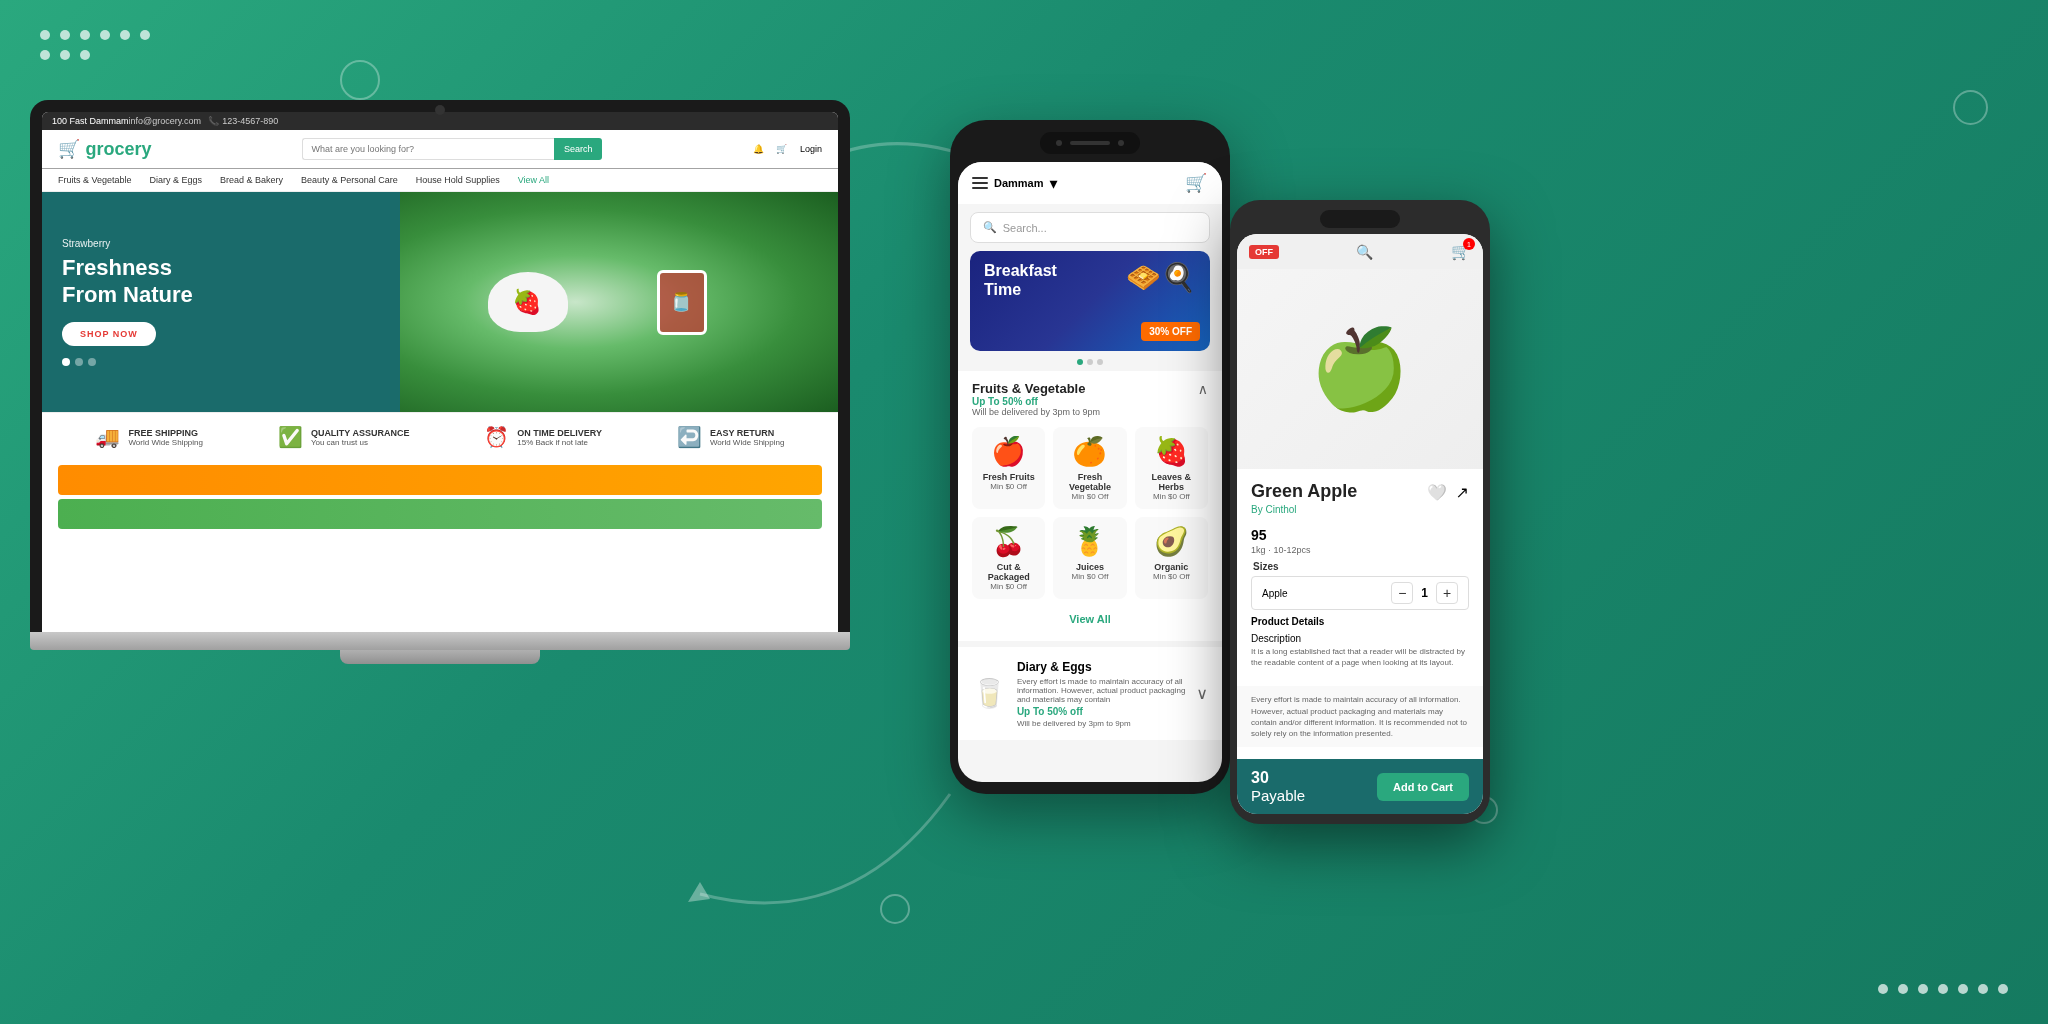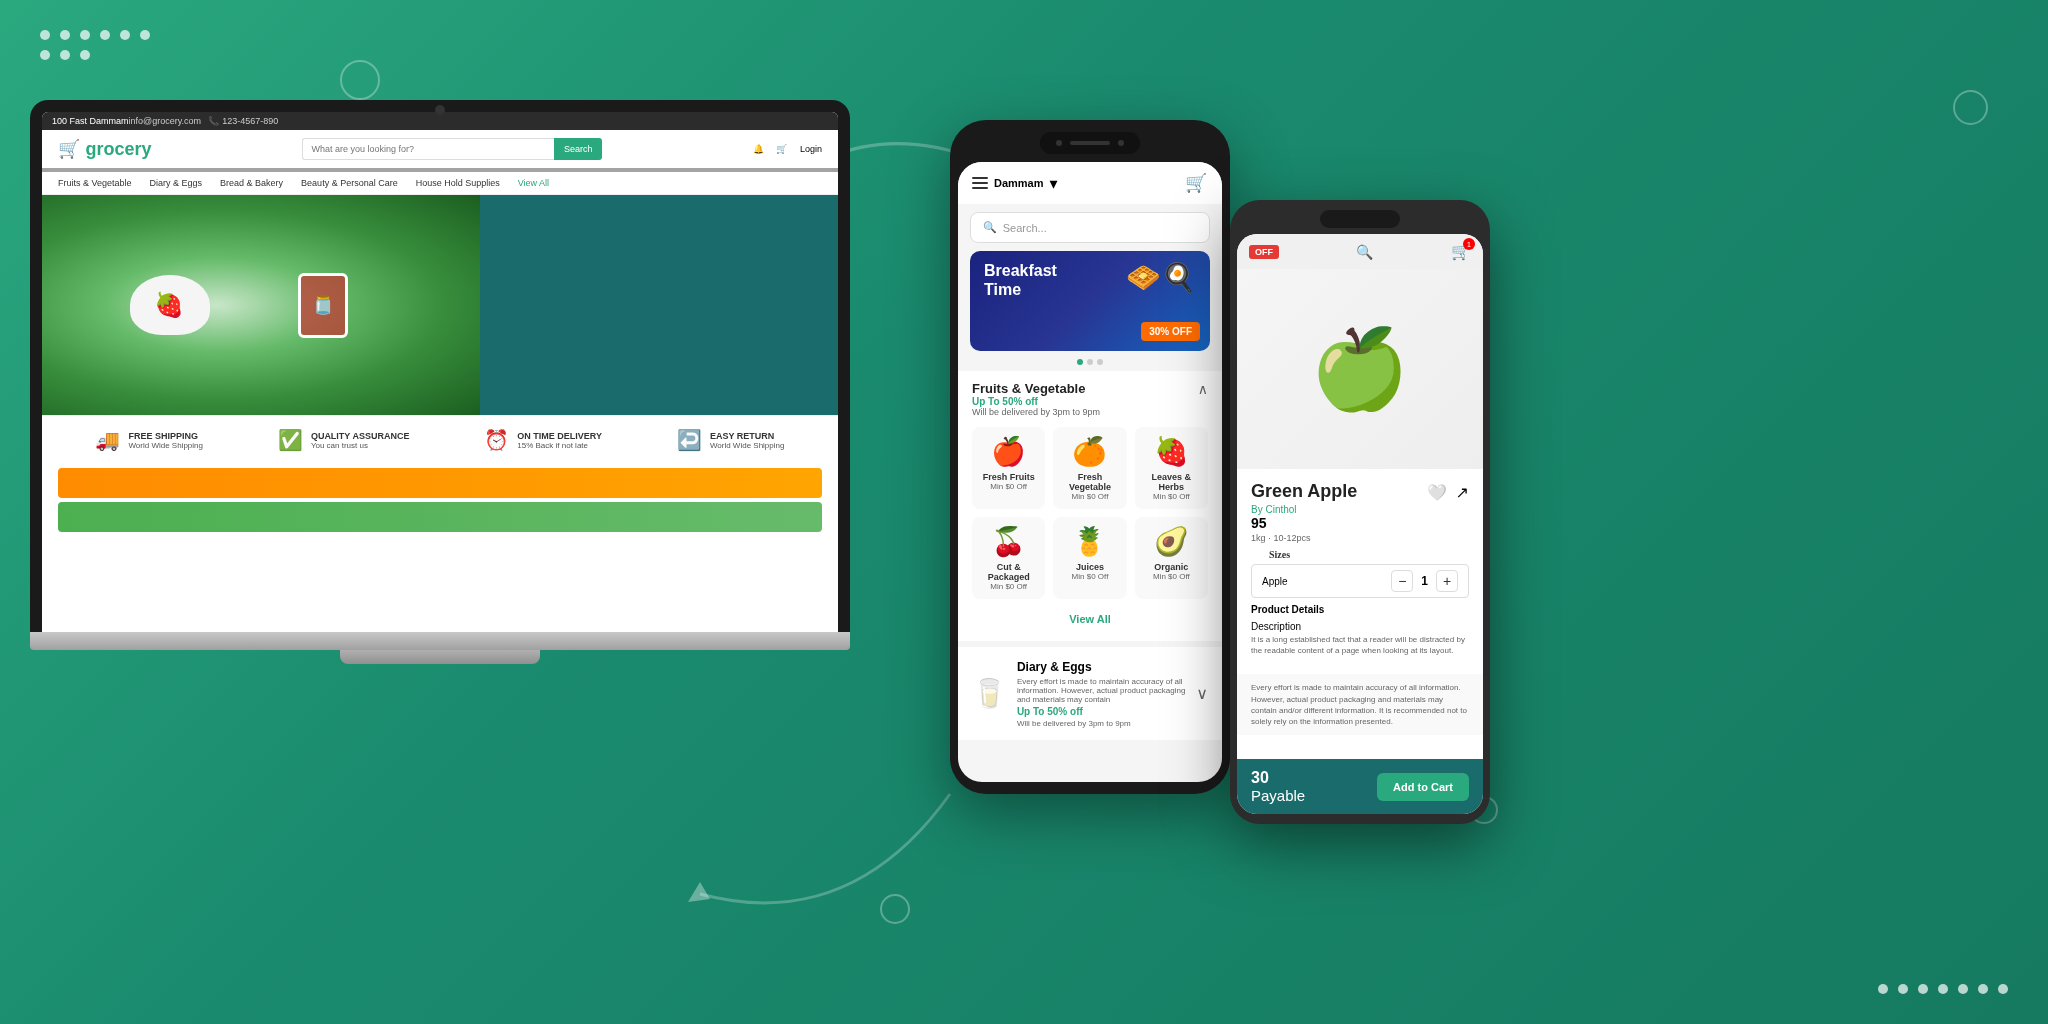--- a/index.html
+++ b/index.html
@@ -88,21 +88,21 @@
     }
     .website-topbar .location { color: #fff; }
     .website-topbar .contact { color: #ccc; }
 
     .website-header {
       background: white;
       padding: 8px 16px;
       display: flex;
       align-items: center;
       justify-content: space-between;
-      border-bottom: 4px solid #a3a3a3;
+      border-bottom: 1px solid #a3a3a3;
     }
     .website-logo {
       font-size: 18px;
       font-weight: bold;
       color: #2aa87e;
     }
     .website-search {
       display: flex;
       flex: 1;
       max-width: 300px;
@@ -476,26 +476,26 @@
       display: flex;
       align-items: center;
       justify-content: center;
       font-size: 80px;
     }
 
     .p2-product-info {
       padding: 12px 14px;
     }
     .p2-product-title { font-size: 18px; font-weight: bold; color: #222; margin-bottom: 2px; }
-    .p2-product-brand { font-size: 10px; color: #666; margin-bottom: 0; }
+    .p2-product-brand { font-size: 10px; color: #666; margin-bottom: 12px; }
     .p2-product-brand span { color: #2aa87e; }
     .p2-product-price { font-size: 14px; font-weight: bold; margin-bottom: 2px; }
     .p2-product-unit { font-size: 9px; color: #666; }
 
-    .p2-sizes { font-size: 10px; font-weight: bold; color: #333; margin: 6px 18px 4px; font-family: Liberation Serif, serif; }
+    .p2-sizes { font-size: 10px; font-weight: bold; color: #333; margin: 6px 2px 4px; }
     .p2-size-option {
       border: 1px solid #ddd;
       border-radius: 4px;
       padding: 5px 10px;
       font-size: 10px;
       display: flex;
       justify-content: space-between;
       align-items: center;
       margin-bottom: 6px;
     }
@@ -626,20 +626,33 @@
       <div class="website-nav">
         <span>Fruits &amp; Vegetable</span>
         <span>Diary &amp; Eggs</span>
         <span>Bread &amp; Bakery</span>
         <span>Beauty &amp; Personal Care</span>
         <span>House Hold Supplies</span>
         <span class="view-all">View All</span>
       </div>
 
       <div class="website-hero">
+        <div class="hero-left">
+          <span class="subtitle">Strawberry</span>
+          <h1>
+            <span>Freshness</span><br>
+            <span>From Nature</span>
+          </h1>
+          <button class="hero-btn">SHOP NOW</button>
+          <div class="hero-dots">
+            <div class="hero-dot active"></div>
+            <div class="hero-dot"></div>
+            <div class="hero-dot"></div>
+          </div>
+        </div>
         <div class="hero-right">
           <div class="strawberry-visual">
             <div class="strawberry-bowl">🍓</div>
             <div class="strawberry-jar">🫙</div>
           </div>
         </div>
       </div>
 
       <div class="website-features">
         <div class="feature-item">

